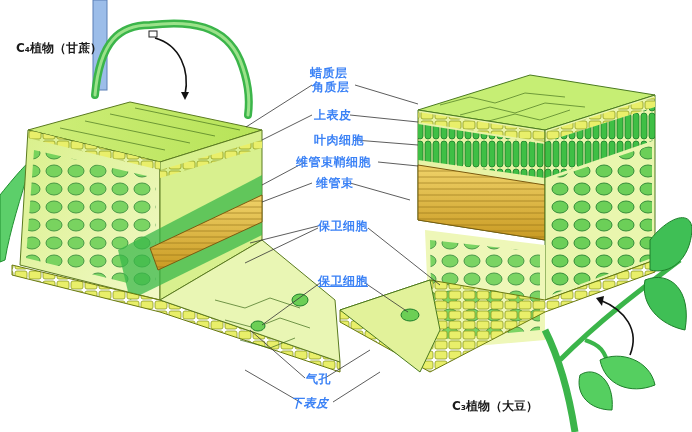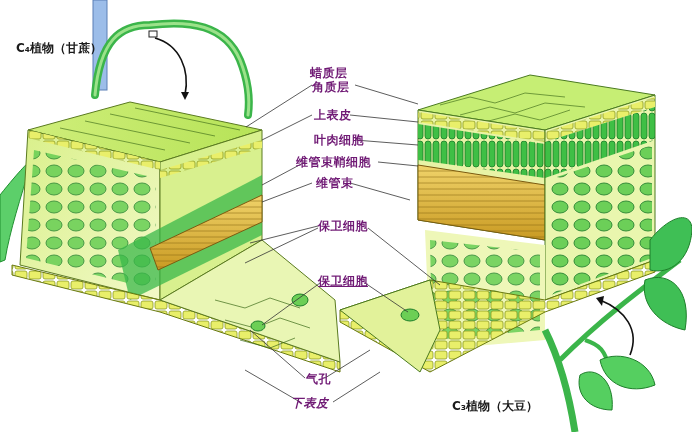--- a/index.html
+++ b/index.html
@@ -1,19 +1,19 @@
 <!DOCTYPE html>
 <html><head>
 <meta charset="utf-8">
 <style>
   html, body { margin:0; padding:0; background:#ffffff; }
   body { width:692px; height:432px; position:relative; overflow:hidden;
          font-family:"DejaVu Sans", sans-serif; }
   svg.art { position:absolute; left:0; top:0; }
-  .label { position:absolute; font-size:12px; font-weight:bold; color:#701a75;
+  .label { position:absolute; font-size:12px; font-weight:bold; color:#3b82f6;
            white-space:nowrap; line-height:14px; letter-spacing:0.5px; }
   .caption { position:absolute; font-size:12px; font-weight:bold; color:#1a1a1a; white-space:nowrap; }
 </style>
 </head>
 <body>
 
 <svg class="art" width="692" height="432" viewBox="0 0 692 432">
   <defs>
     <linearGradient id="blockFace" x1="0" y1="0" x2="1" y2="1">
       <stop offset="0" stop-color="#d9f08a"></stop>

